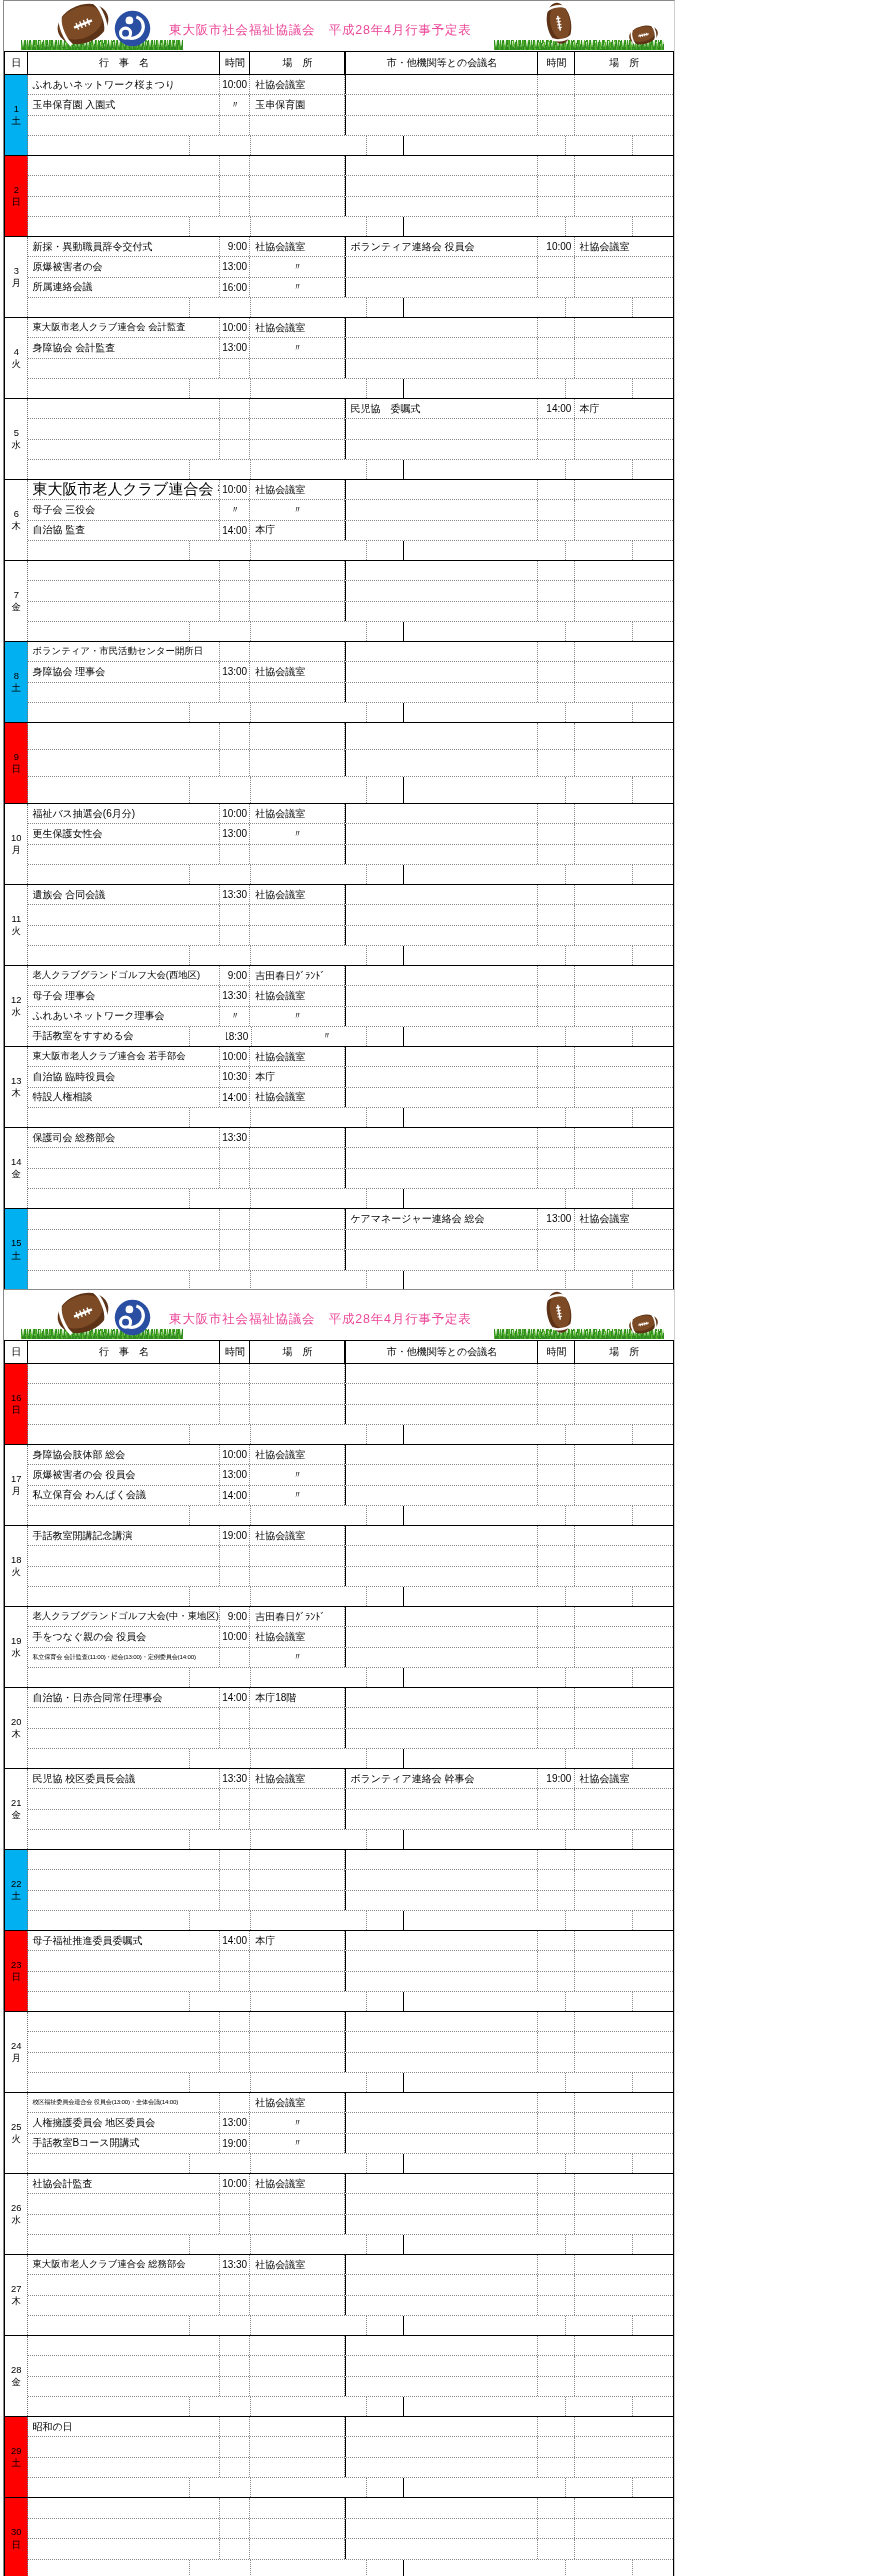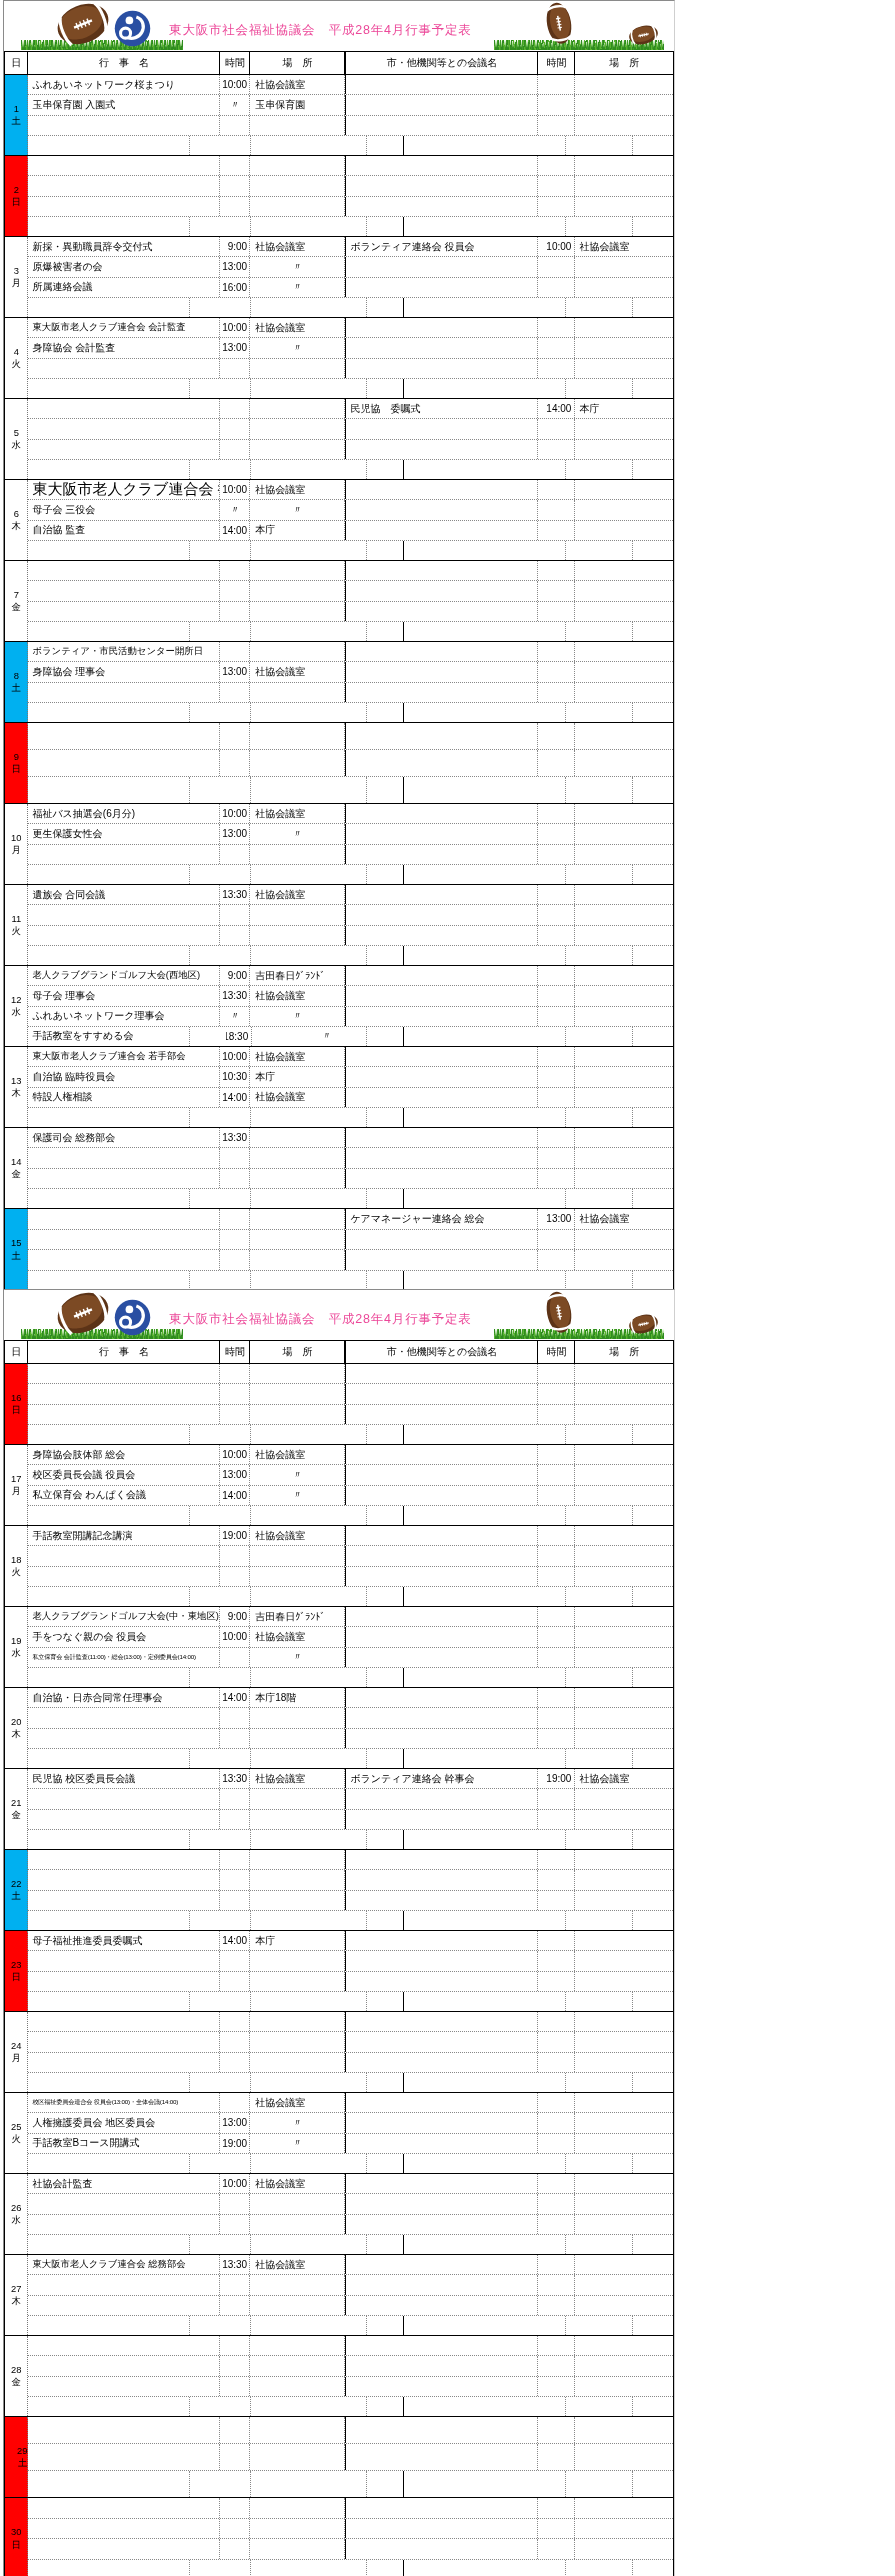--- a/index.html
+++ b/index.html
@@ -827,21 +827,21 @@
           <div class="rows">
             <div class="event-row">
               <div class="cell event">身障協会肢体部 総会</div>
               <div class="cell time">10:00</div>
               <div class="cell place">社協会議室</div>
               <div class="cell meeting"></div>
               <div class="cell mtime"></div>
               <div class="cell mplace"></div>
             </div>
             <div class="event-row">
-              <div class="cell event">校区委員長会議 役員会</div>
+              <div class="cell event">原爆被害者の会 役員会</div>
               <div class="cell time">13:00</div>
               <div class="cell place dit">〃</div>
               <div class="cell meeting"></div>
               <div class="cell mtime"></div>
               <div class="cell mplace"></div>
             </div>
             <div class="event-row">
               <div class="cell event">私立保育会 わんぱく会議</div>
               <div class="cell time">14:00</div>
               <div class="cell place dit">〃</div>
@@ -1293,25 +1293,33 @@
               <div class="cell event"></div>
               <div class="cell time"></div>
               <div class="cell place"></div>
               <div class="cell meeting"></div>
               <div class="cell mtime"></div>
               <div class="cell mplace"></div>
             </div>
           </div>
         </div>
         <div class="day-block">
-          <div class="day-cell" style="background: rgb(255, 0, 0); align-items: flex-end;">
+          <div class="day-cell" style="background: rgb(255, 0, 0);">
             <span>29</span>
             <span>土</span>
           </div>
           <div class="rows">
+            <div class="event-row">
+              <div class="cell event">昭和の日</div>
+              <div class="cell time"></div>
+              <div class="cell place"></div>
+              <div class="cell meeting"></div>
+              <div class="cell mtime"></div>
+              <div class="cell mplace"></div>
+            </div>
             <div class="event-row">
               <div class="cell event"></div>
               <div class="cell time"></div>
               <div class="cell place"></div>
               <div class="cell meeting"></div>
               <div class="cell mtime"></div>
               <div class="cell mplace"></div>
             </div>
             <div class="event-row">
               <div class="cell event"></div>

